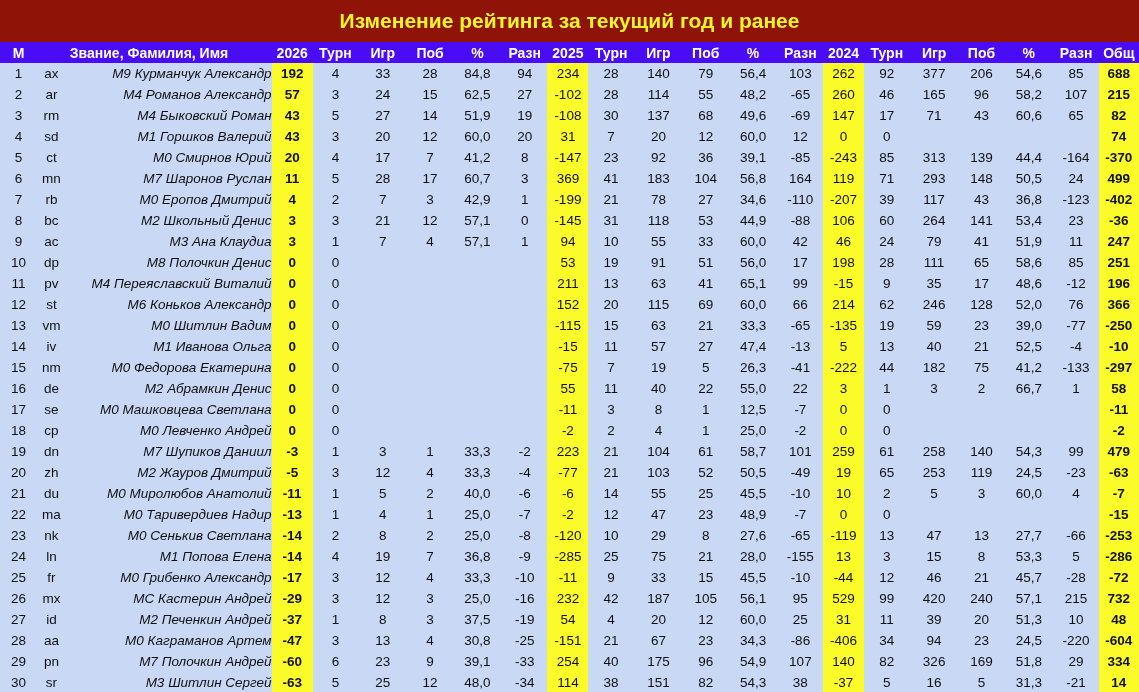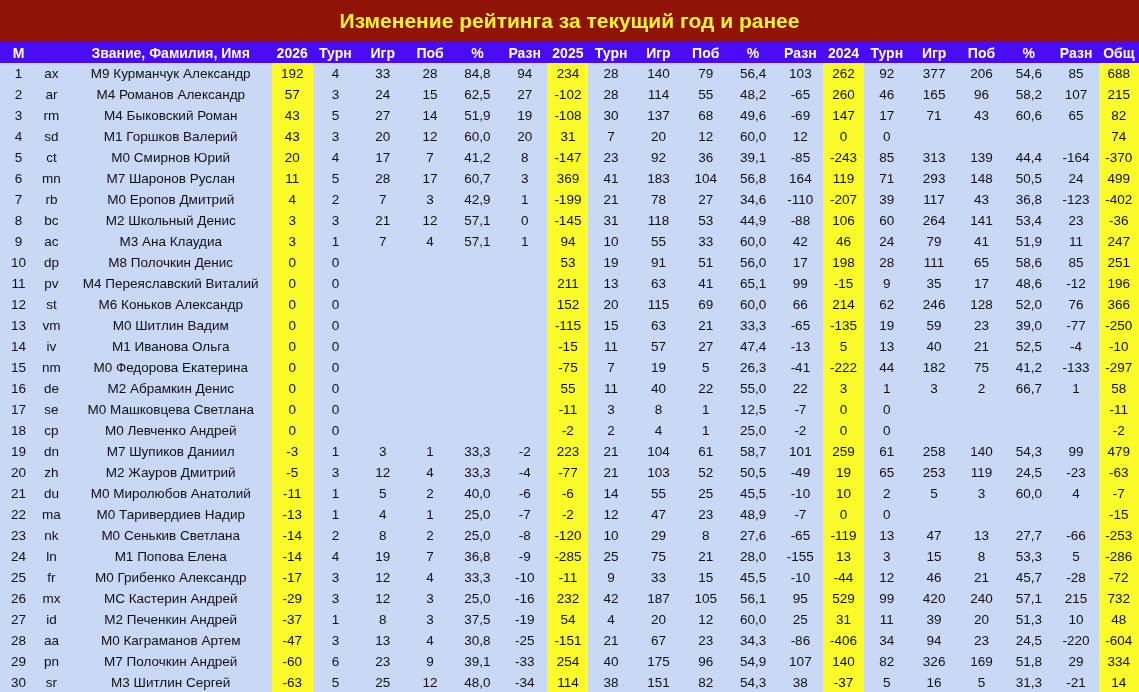--- a/index.html
+++ b/index.html
@@ -1,25 +1,25 @@
 <!DOCTYPE html>
 <html><head>
 <meta charset="utf-8">
 <style>
   html, body { margin:0; padding:0; }
   body { width:1139px; height:692px; overflow:hidden; background:#c9d8f5; font-family:"Liberation Sans", sans-serif; }
   .title-bar { height:42px; background:#8f1306; color:#f5f52a; font-weight:bold; font-size:21px; text-align:center; line-height:42px; }
   table { border-collapse:collapse; table-layout:fixed; width:1139px; }
   th { background:#4a0cf5; color:#ffffff; font-weight:bold; font-size:14px; height:21px; padding:0; text-align:center; }
-  th.name-h { text-align:center; padding-left:4px; }
+  th.name-h { text-align:left; padding-left:4px; }
   td { font-size:13.5px; color:#111; height:21px; padding:0; text-align:center; background:#c9d8f5; white-space:nowrap; }
   td.nick { font-weight:normal; }
-  td.name { text-align:center; padding-left:4px; }
+  td.name { text-align:right; padding-left:4px;font-style:italic; }
   td.y { background:#fbfb2a; }
-  td.bold { font-weight:normal; }
+  td.bold { font-weight:bold; }
 </style>
 </head>
 <body>
 
 <div class="title-bar">Изменение рейтинга за текущий год и ранее</div>
 
 <table>
   <colgroup>
     <col style="width:36px">
       <col style="width:28px">

